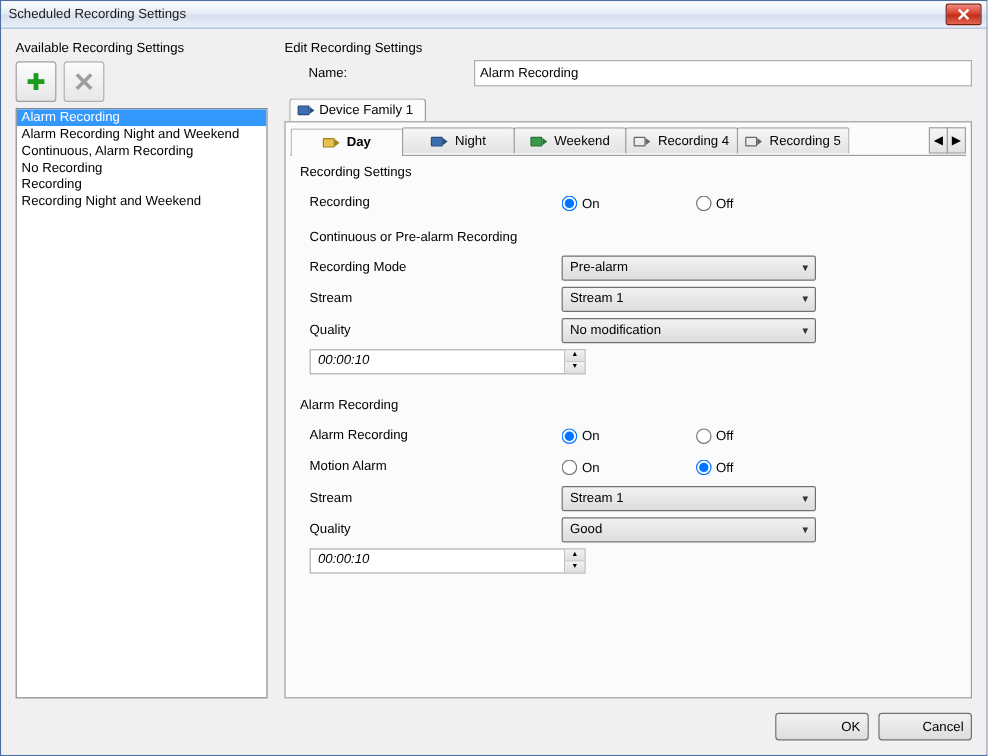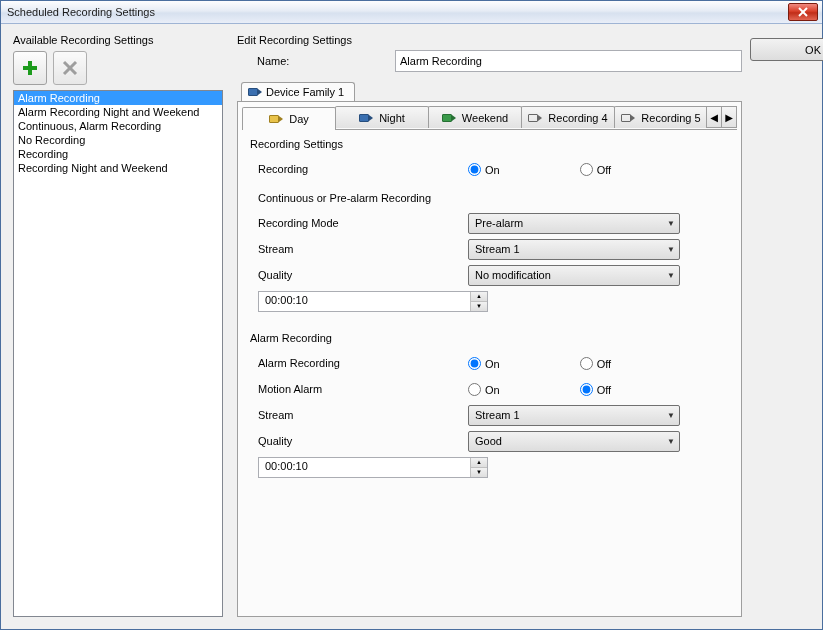--- a/index.html
+++ b/index.html
@@ -43,20 +43,21 @@
     justify-content: center;
     cursor: pointer;
   }
   .close-btn svg { width: 10px; height: 10px; }
   .close-btn svg line { stroke: #fff; stroke-width: 2; }
 
   .client {
     flex: 1;
     padding: 10px 12px 12px 12px;
     display: flex;
+    flex-direction: column;
     gap: 8px;
     background: #f0f0f0;
   }
   .cols {
     flex: 1;
     display: flex;
     gap: 14px;
     min-height: 0;
   }
   .section-title {
@@ -181,20 +182,21 @@
     font-size: 11px;
     cursor: pointer;
     border-radius: 2px 2px 0 0;
     box-sizing: border-box;
   }
   .inner-tab.active {
     background: #fbfbfb;
     position: relative;
     top: 1px;
     height: 23px;
+    font-weight: bold;
   }
   .tab-scroll {
     display: flex;
     margin-left: auto;
     gap: 0;
   }
   .tab-scroll button {
     width: 16px;
     height: 22px;
     border: 1px solid #9e9e9e;
@@ -261,20 +263,21 @@
     width: 230px;
     height: 21px;
     display: flex;
     border: 1px solid #abadb3;
     background: #fff;
     box-sizing: border-box;
   }
   .spinner span {
     flex: 1;
     padding: 2px 6px;
+    font-style: italic;
   }
   .spinner .btns {
     width: 16px;
     display: flex;
     flex-direction: column;
     border-left: 1px solid #c0c0c0;
   }
   .spinner .btns button {
     flex: 1;
     border: none;

